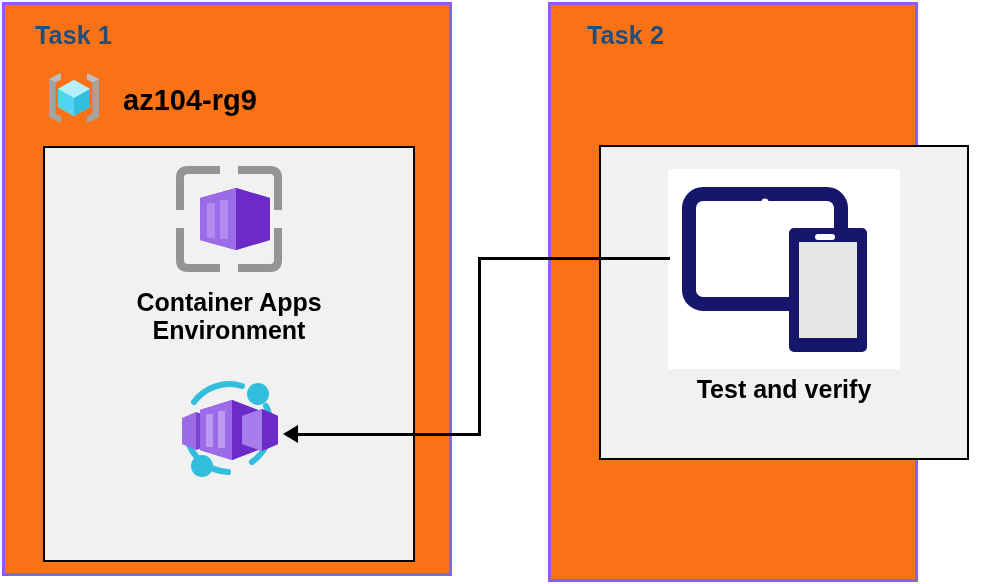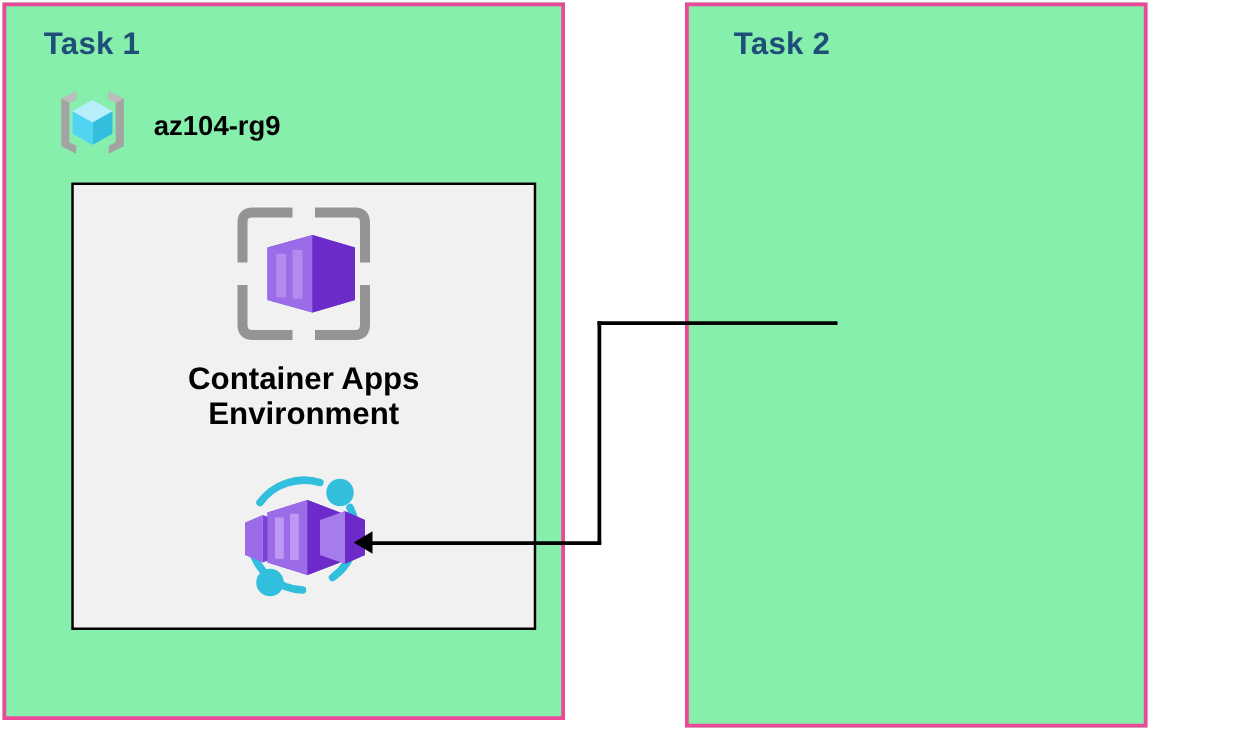--- a/index.html
+++ b/index.html
@@ -14,22 +14,22 @@
     position: relative;
     width: 1006px;
     height: 584px;
     background: #ffffff;
     overflow: hidden;
   }
 
   
   .task-panel {
     position: absolute;
-    background: #86efac;
-    border: 3px solid #ec4899;
+    background: #f97316;
+    border: 3px solid #8b5cf6;
     box-sizing: border-box;
   }
   #task1-panel { left: 2px;   top: 2px;  width: 450px; height: 574px; }
   #task2-panel { left: 548px; top: 2px;  width: 370px; height: 580px; }
 
   .task-title {
     position: absolute;
     font-size: 25px;
     font-weight: bold;
     color: #1F4E79;
@@ -42,34 +42,34 @@
   
   .rg-row {
     position: absolute;
     left: 34px;
     top: 58px;
     display: flex;
     align-items: center;
     gap: 14px;
   }
   .rg-label {
-    font-size: 22px;
+    font-size: 29px;
     font-weight: bold;
     color: #000000;
     white-space: nowrap;
   }
 
   
   .inner-box {
     position: absolute;
     background: #F1F1F1;
     border: 2px solid #000000;
     box-sizing: border-box;
   }
-  #task1-inner { left: 52px;  top: 141px; width: 372px; height: 358px; }
+  #task1-inner { left: 38px;  top: 141px; width: 372px; height: 416px; }
   #task2-inner { left: 48px;  top: 140px; width: 370px; height: 315px; }
 
   
   .resource {
     position: absolute;
     display: flex;
     flex-direction: column;
     align-items: center;
   }
   .resource-label {
@@ -189,20 +189,39 @@
         </span>
       </div>
 
     </div>
   </div>
 
   <div class="task-panel" id="task2-panel">
 
     <div class="task-title" id="task2-title">Task 2</div>
 
+    <div class="inner-box" id="task2-inner">
+
+      <div class="resource" id="res-test">
+        <span class="icon-white-bg" style="width:232px;height:200px;">
+          <svg width="206" height="178" viewBox="0 0 206 178">
+
+            <rect x="8" y="14" width="152" height="110" rx="14" ry="14" fill="none" stroke="#16166B" stroke-width="14"></rect>
+            <circle cx="84" cy="22" r="3.5" fill="#ffffff"></circle>
+            <rect x="66" y="110" width="38" height="7" rx="3.5" fill="#ffffff"></rect>
+
+            <rect x="108" y="48" width="78" height="124" rx="5" ry="5" fill="#16166B"></rect>
+            <rect x="118" y="62" width="58" height="96" fill="#E6E6E6"></rect>
+            <rect x="134" y="54" width="20" height="6" rx="3" fill="#ffffff"></rect>
+          </svg>
+        </span>
+        <div class="resource-label">Test and verify</div>
+      </div>
+
+    </div>
   </div>
 
   <div class="connector" id="conn-h-top"></div>
   <div class="connector" id="conn-v"></div>
   <div class="connector" id="conn-h-bot"></div>
   <div id="conn-arrow"></div>
 
 </div>
 
 </body></html>

